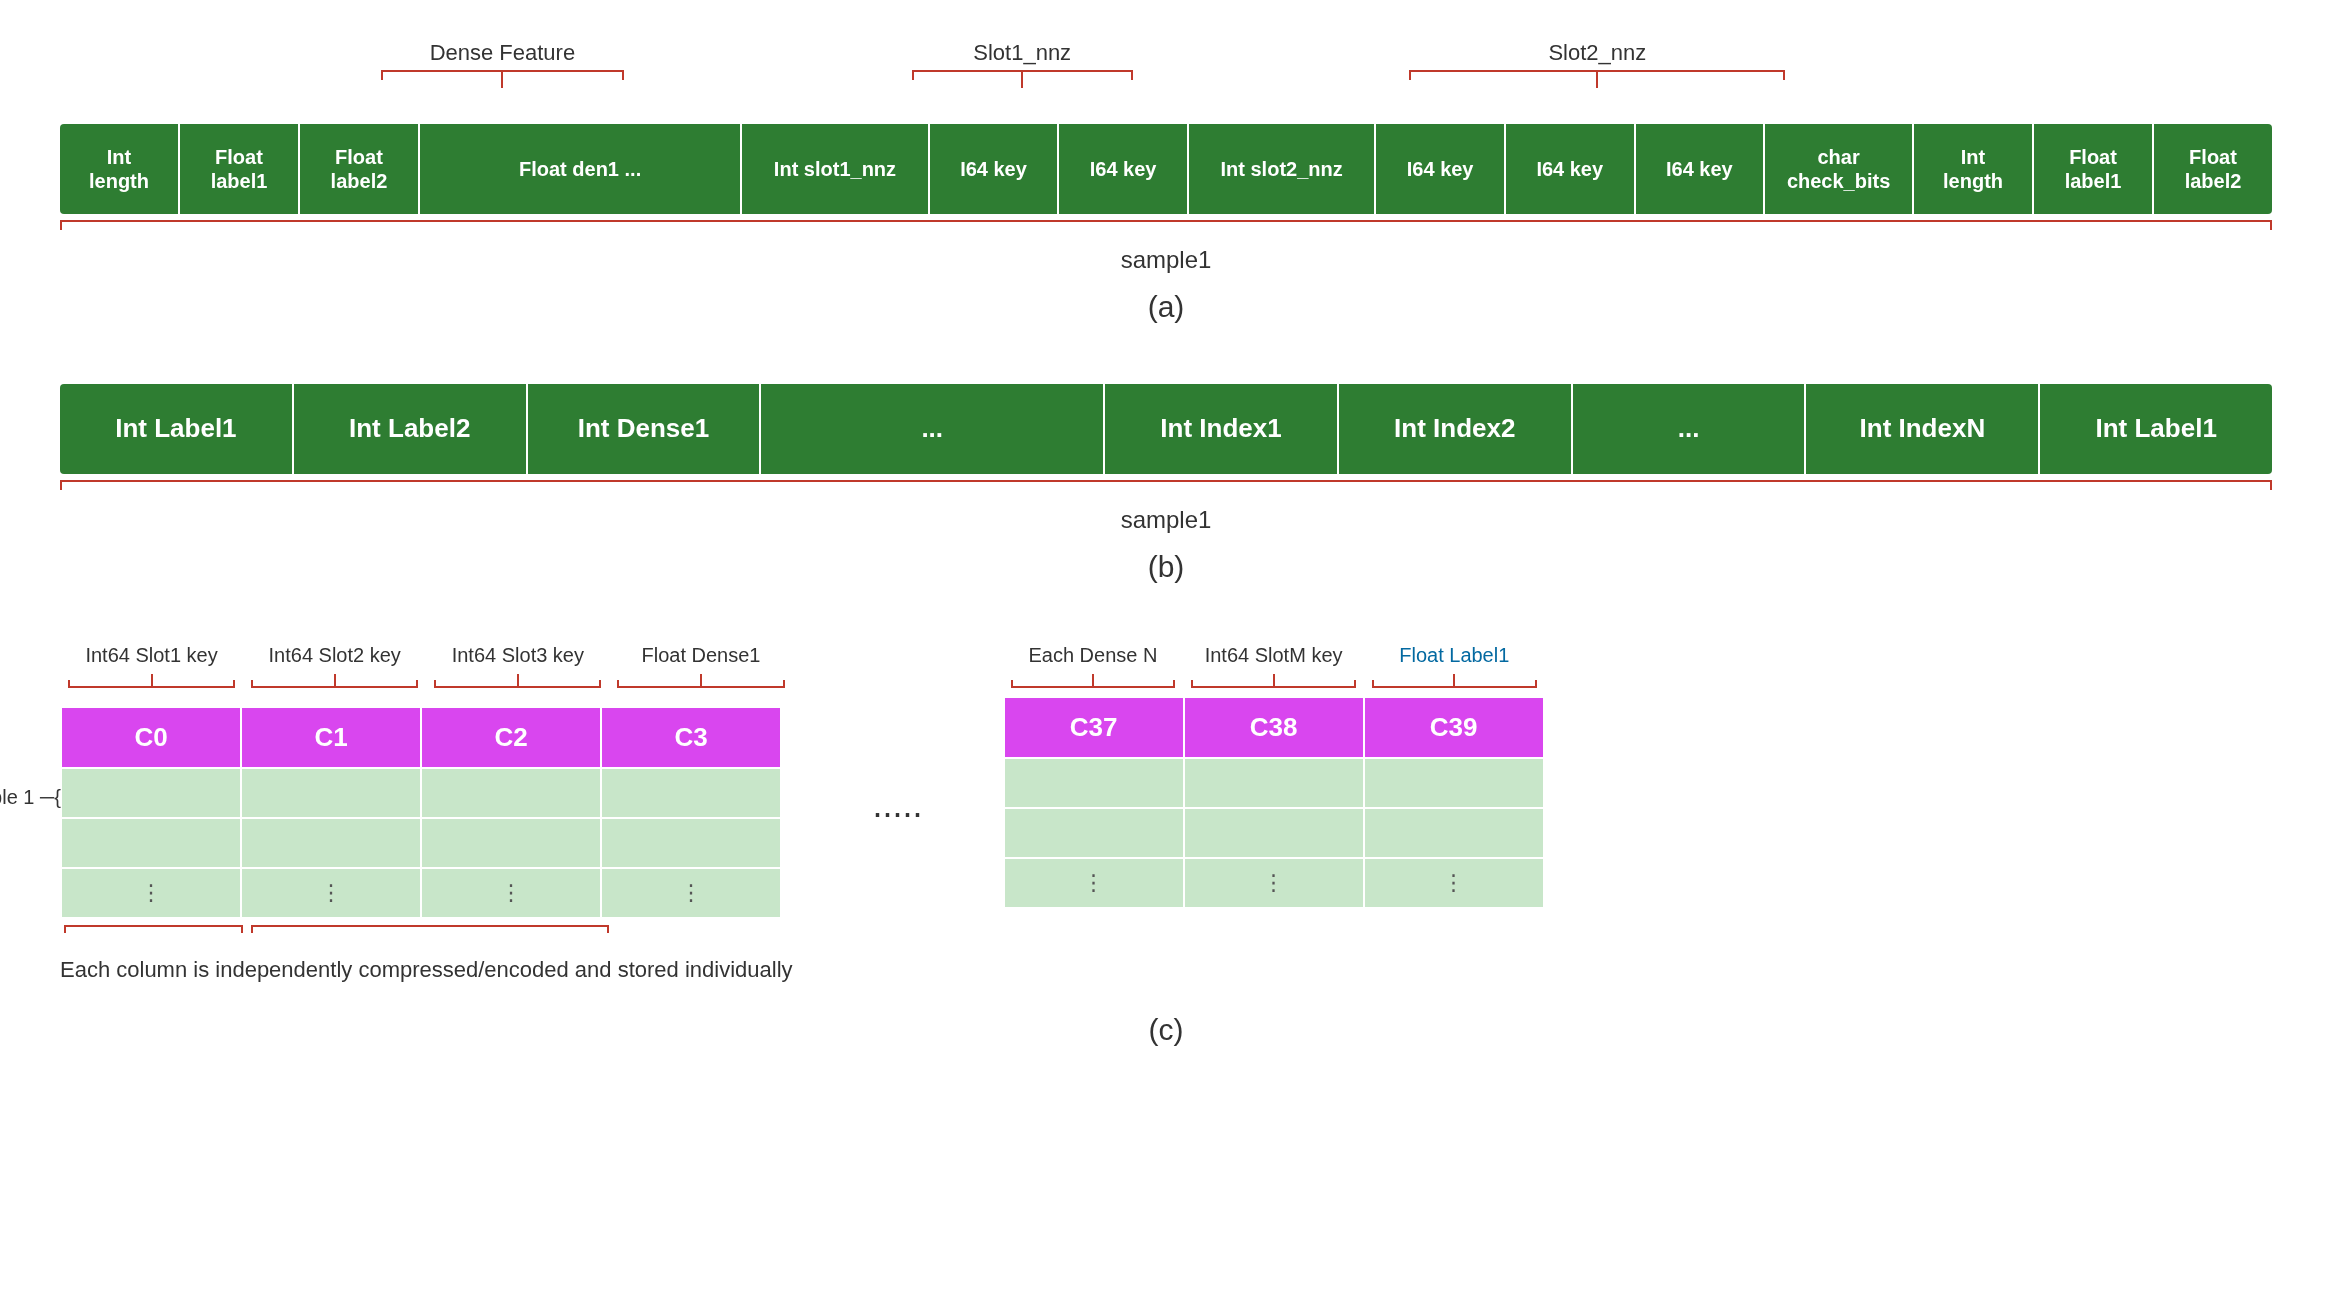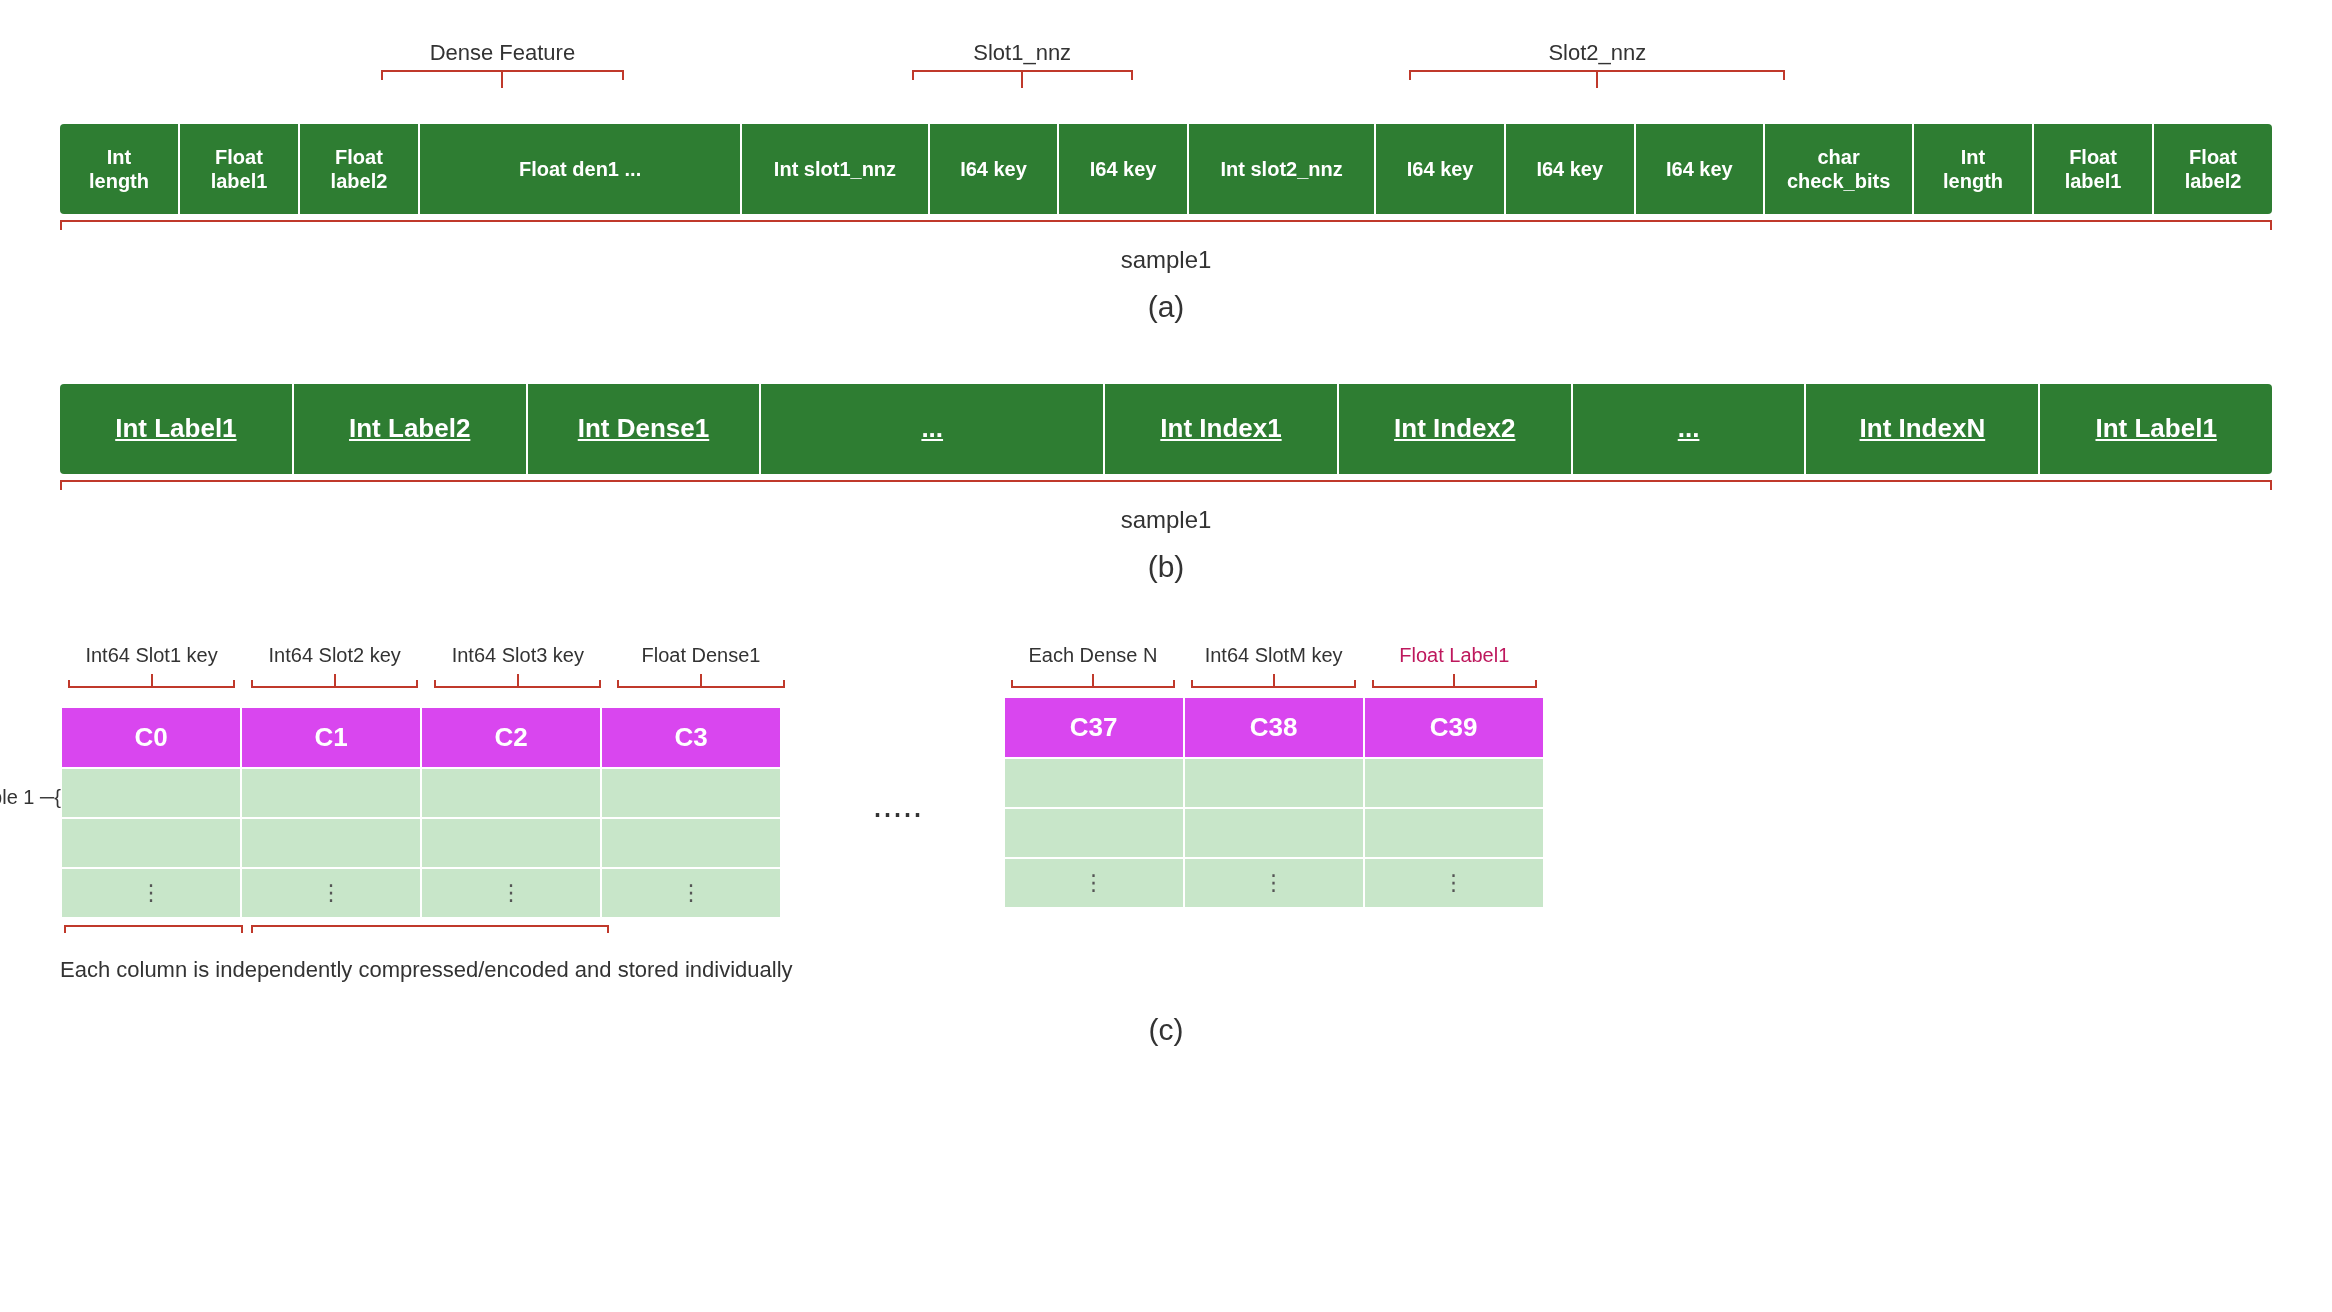--- a/index.html
+++ b/index.html
@@ -55,21 +55,20 @@
     .bar-b {
       display: flex;
       width: 100%;
       height: 90px;
       border-radius: 4px;
       overflow: hidden;
     }
 
     .bar-b .bar-cell {
       font-size: 26px;
-      text-decoration: underline;
     }
 
     
     .diagram-c {
       display: flex;
       gap: 80px;
       align-items: flex-start;
       margin-top: 20px;
     }
 
@@ -325,21 +324,21 @@
         <div style="font-size:20px; color:#333; margin-bottom:3px;">Int64 SlotM key</div>
         <div style="position:relative; height:18px;">
           <div style="position:absolute; bottom:0; left:4px; right:4px; height:2px; background:#c0392b;"></div>
           <div style="position:absolute; bottom:0; left:4px; width:2px; height:8px; background:#c0392b;"></div>
           <div style="position:absolute; bottom:0; right:4px; width:2px; height:8px; background:#c0392b;"></div>
           <div style="position:absolute; bottom:0; left:50%; width:2px; height:14px; background:#c0392b; transform:translateX(-50%);"></div>
         </div>
       </div>
 
       <div style="flex:1; text-align:center; min-width:180px; padding: 0 4px;">
-        <div style="font-size:20px; color:#be185d; margin-bottom:3px;">Float Label1</div>
+        <div style="font-size:20px; color:#0369a1; margin-bottom:3px;">Float Label1</div>
         <div style="position:relative; height:18px;">
           <div style="position:absolute; bottom:0; left:4px; right:4px; height:2px; background:#c0392b;"></div>
           <div style="position:absolute; bottom:0; left:4px; width:2px; height:8px; background:#c0392b;"></div>
           <div style="position:absolute; bottom:0; right:4px; width:2px; height:8px; background:#c0392b;"></div>
           <div style="position:absolute; bottom:0; left:50%; width:2px; height:14px; background:#c0392b; transform:translateX(-50%);"></div>
         </div>
       </div>
     </div>
 
     <table class="table-c">

